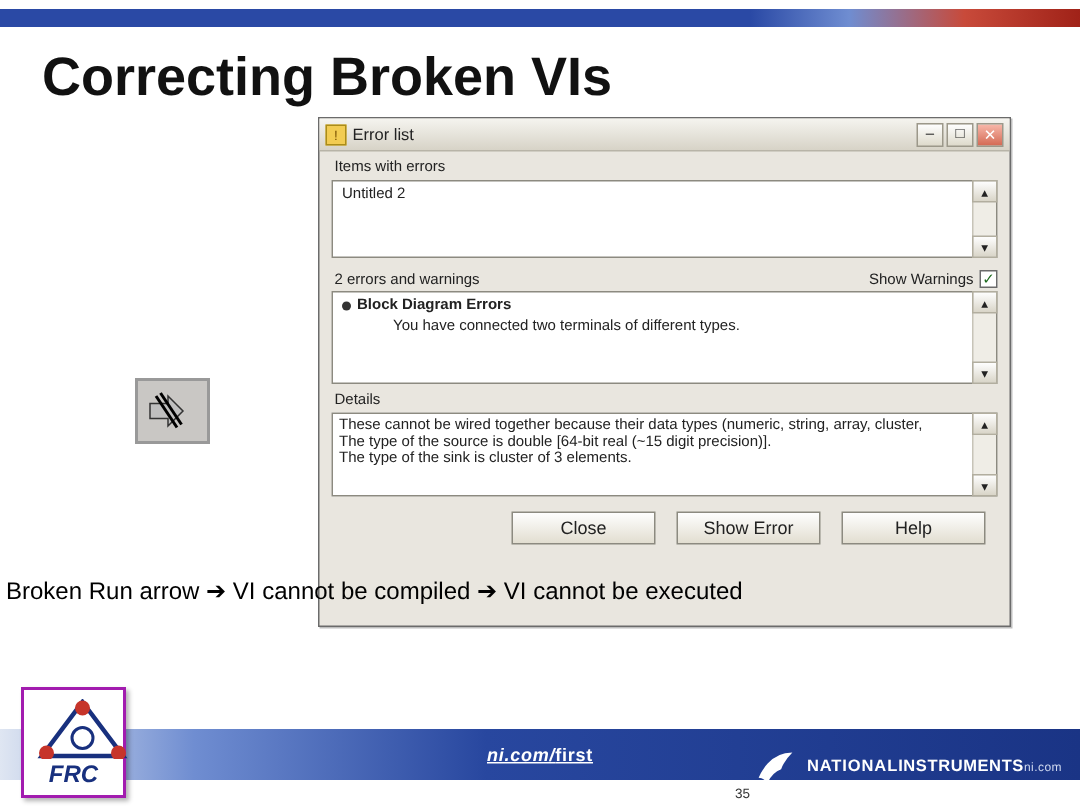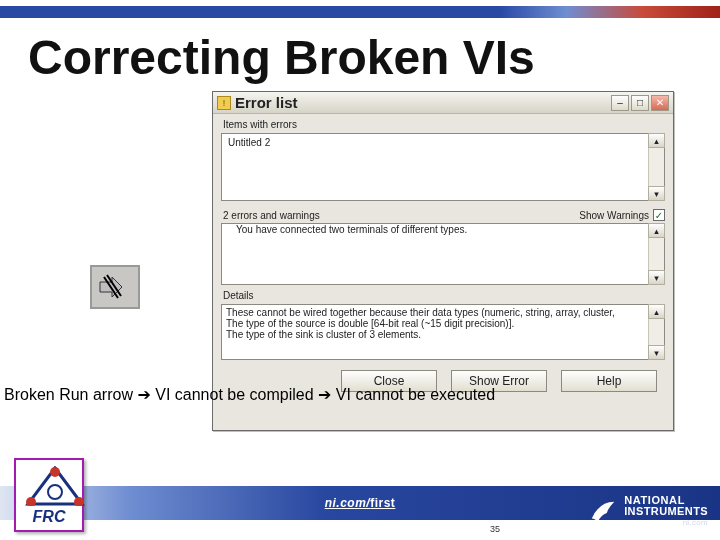--- a/index.html
+++ b/index.html
@@ -5,56 +5,56 @@
   * { box-sizing: border-box; margin: 0; padding: 0; }
   html, body { width: 720px; height: 540px; font-family: Arial, Helvetica, sans-serif; background:#fff; overflow:hidden; }
   .slide { width:720px; height:540px; display:flex; flex-direction:column; }
 
   
   .topbar-wrap { height:18px; display:flex; }
   .topbar-blue { background:#2a49a5; flex:1; height:12px; margin-top:6px; position:relative; }
   .topbar-blue::after { content:""; position:absolute; right:0; top:0; bottom:0; width:220px;
     background:linear-gradient(to right,#2a49a5 0%, #6f8dd1 30%, #c84a3a 65%, #a02218 100%); }
 
-  .title { font-size:48px; font-weight:bold; color:#111; padding:12px 0 0 28px; }
+  .title { font-size:36px; font-weight:bold; color:#111; padding:12px 0 0 28px; }
 
   .content { flex:1; position:relative; }
 
   
   .broken-run {
     position:absolute; left:90px; top:180px; width:50px; height:44px;
     background:#c9c7c4; border:2px solid #999; display:flex; align-items:center; justify-content:center;
   }
   .broken-run svg { display:block; }
 
   
   .win {
     position:absolute; left:212px; top:6px; width:462px; height:340px;
     background:#e9e6df; border:1px solid #6b6b6b; font-size:10px; color:#222;
     box-shadow:1px 1px 0 rgba(0,0,0,.25);
   }
   .titlebar { height:22px; background:linear-gradient(#f5f4ef,#d7d3c7);
     border-bottom:1px solid #b8b4a8; display:flex; align-items:center; padding:0 4px; }
   .tb-icon { width:14px; height:14px; background:#f2cc52; border:1px solid #aa8c1a; margin-right:4px; display:flex; align-items:center; justify-content:center; font-size:9px; color:#7a5200; }
-  .tb-title { font-weight:bold; font-size:15px; flex:1; }
+  .tb-title { font-weight:normal; font-size:11px; flex:1; }
   .tb-btns { display:flex; gap:2px; }
   .tb-btn { width:18px; height:16px; background:linear-gradient(#fefefe,#dedacb); border:1px solid #9c988a;
     display:flex; align-items:center; justify-content:center; font-size:10px; font-family:Arial; cursor:default; }
   .tb-btn.close { background:linear-gradient(#f7b7a9,#d46a54); color:#fff; }
 
   .section-label { padding:5px 8px 3px 10px; font-size:10px; }
   .pane {
     margin:0 8px; background:#fff; border:1px solid #8c8a80;
     position:relative;
   }
-  .pane.items { height:68px; }
+  .pane.items { height:52px; }
   .pane.warnings { height:62px; }
   .pane.details { height:56px; }
   .listline { padding:3px 6px; display:flex; align-items:center; gap:4px; font-size:10px; }
-  .indent { padding-left:14px; font-size:10px; }
+  .indent { padding-left:40px; font-size:10px; }
   .scroll {
     position:absolute; right:0; top:0; bottom:0; width:16px;
     background:#efede6; border-left:1px solid #c7c4b8;
     display:flex; flex-direction:column; justify-content:space-between;
   }
   .scroll .arrow { height:15px; background:linear-gradient(#fefefe,#d9d5c8); border:1px solid #b2ae9f;
     display:flex; align-items:center; justify-content:center; font-size:9px; margin:-1px; }
 
   .warnrow { display:flex; align-items:center; padding:8px 8px 2px 10px; font-size:10px; }
   .warnrow .spacer { flex:1; }
@@ -86,21 +86,21 @@
   }
   .badge-left .tri {
     position:absolute; left:8px; top:6px; width:62px; height:40px;
   }
   .badge-left .frc { position:absolute; left:0; right:0; bottom:4px; text-align:center;
     font-weight:bold; font-style:italic; color:#18307e; font-size:16px; }
 
   
   .ni-logo { position:absolute; right:12px; top:3px; height:44px; display:flex; align-items:center; color:#fff; gap:6px; }
   .ni-eagle { width:30px; height:30px; }
-  .ni-text { display:flex; flex-direction:column; line-height:1;justify-content:flex-end; }
+  .ni-text { display:flex; flex-direction:row; line-height:1;justify-content:flex-end; }
   .ni-text .l1 { font-size:11px; font-weight:bold; letter-spacing:.6px; }
   .ni-text .l2 { font-size:11px; font-weight:bold; letter-spacing:.4px; }
   .ni-text .l3 { font-size:8px; text-align:right; margin-top:2px; letter-spacing:.3px; color:#cfd8ef; }
 </style>
 </head>
 <body>
 
 <div class="slide">
 
   <div class="topbar-wrap">
@@ -141,20 +141,24 @@
         </div>
       </div>
 
       <div class="warnrow">
         <span>2 errors and warnings</span>
         <span class="spacer"></span>
         <span>Show Warnings</span>
         <span class="chk">✓</span>
       </div>
       <div class="pane warnings">
+        <div class="listline" style="font-weight:bold">
+          <span class="dot"></span>
+          <span>Block Diagram Errors</span>
+        </div>
         <div class="indent">You have connected two terminals of different types.</div>
         <div class="scroll">
           <div class="arrow">▴</div>
           <div class="arrow">▾</div>
         </div>
       </div>
 
       <div class="section-label">Details</div>
       <div class="pane details">
         <div class="listline" style="padding:2px 18px 0 4px; display:block">

